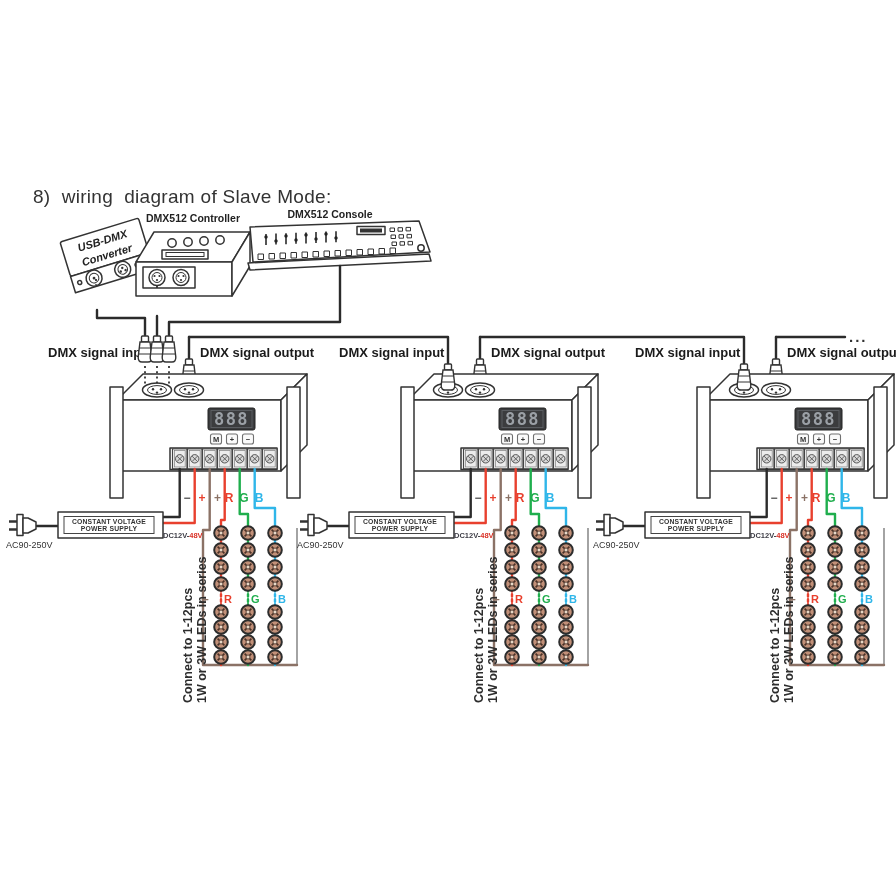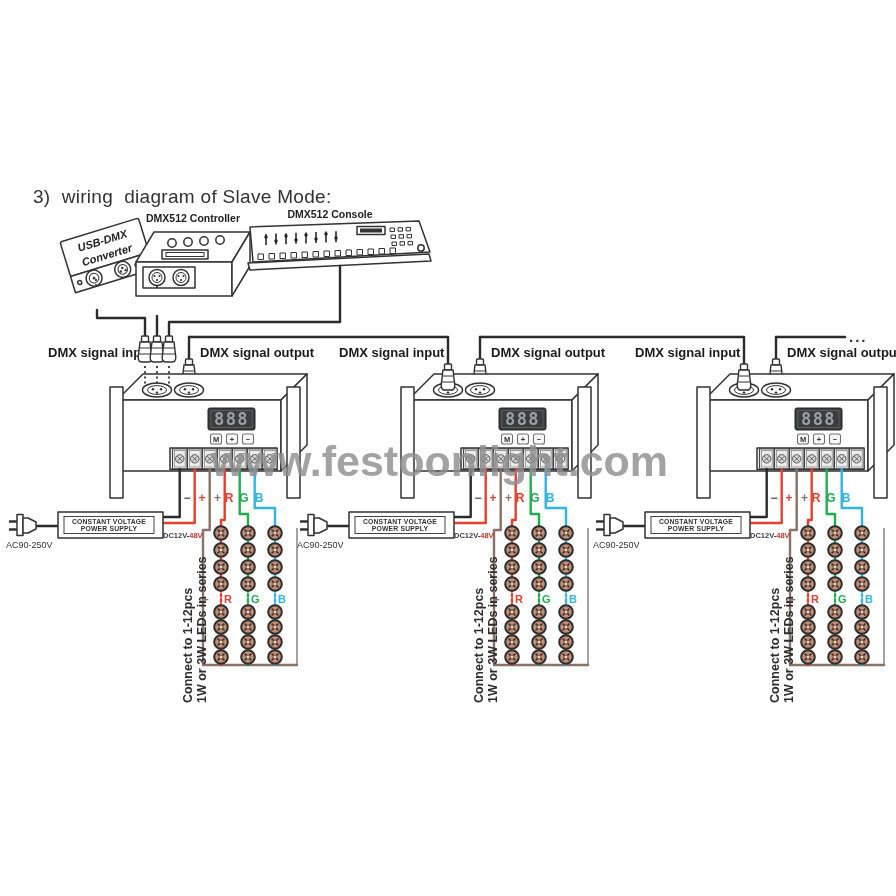--- a/index.html
+++ b/index.html
@@ -39,21 +39,21 @@
           fill:var(--display-digits);letter-spacing:1.5px;text-anchor:middle;}
   .btn{fill:#fafafa;stroke:#707070;stroke-width:1.1;}
   .btn-lbl{font-size:7.5px;font-weight:bold;fill:#333;text-anchor:middle;}
   .cdots{font-size:15px;font-weight:bold;fill:#333;letter-spacing:2px;}
 </style>
 </head>
 <body>
 
 <div class="canvas">
 
-  <div class="title">3)  wiring  diagram of Slave Mode:</div>
+  <div class="title">8)  wiring  diagram of Slave Mode:</div>
 
   <svg width="896" height="896" viewBox="0 0 896 896">
     <defs>
 
       <g id="plug">
         <rect x="-3.5" y="-26" width="7" height="6" rx="1" fill="#fff" stroke="#333" stroke-width="1.4"></rect>
         <path d="M-5,-20 H5 L6.8,-5 Q7,0 3,0 H-3 Q-7,0 -6.8,-5 Z" fill="#fff" stroke="#333" stroke-width="1.4"></path>
         <line x1="-6.3" y1="-8" x2="6.3" y2="-8" stroke="#333" stroke-width="1"></line>
         <line x1="-5.4" y1="-14" x2="5.4" y2="-14" stroke="#333" stroke-width="1"></line>
       </g>
@@ -273,14 +273,13 @@
       <use href="#plug" x="169" y="362"></use>
       <path class="dots-lead" d="M145,366 V386 M157,366 V386 M169,366 V386"></path>
     </g>
 
     <use href="#plug" x="448" y="390"></use>
     <use href="#plug" x="744" y="390"></use>
 
     <text class="cdots" x="849" y="342">...</text>
   </svg>
 
-  <div class="watermark">www.festoonlight.com</div>
 </div>
 
 </body></html>

